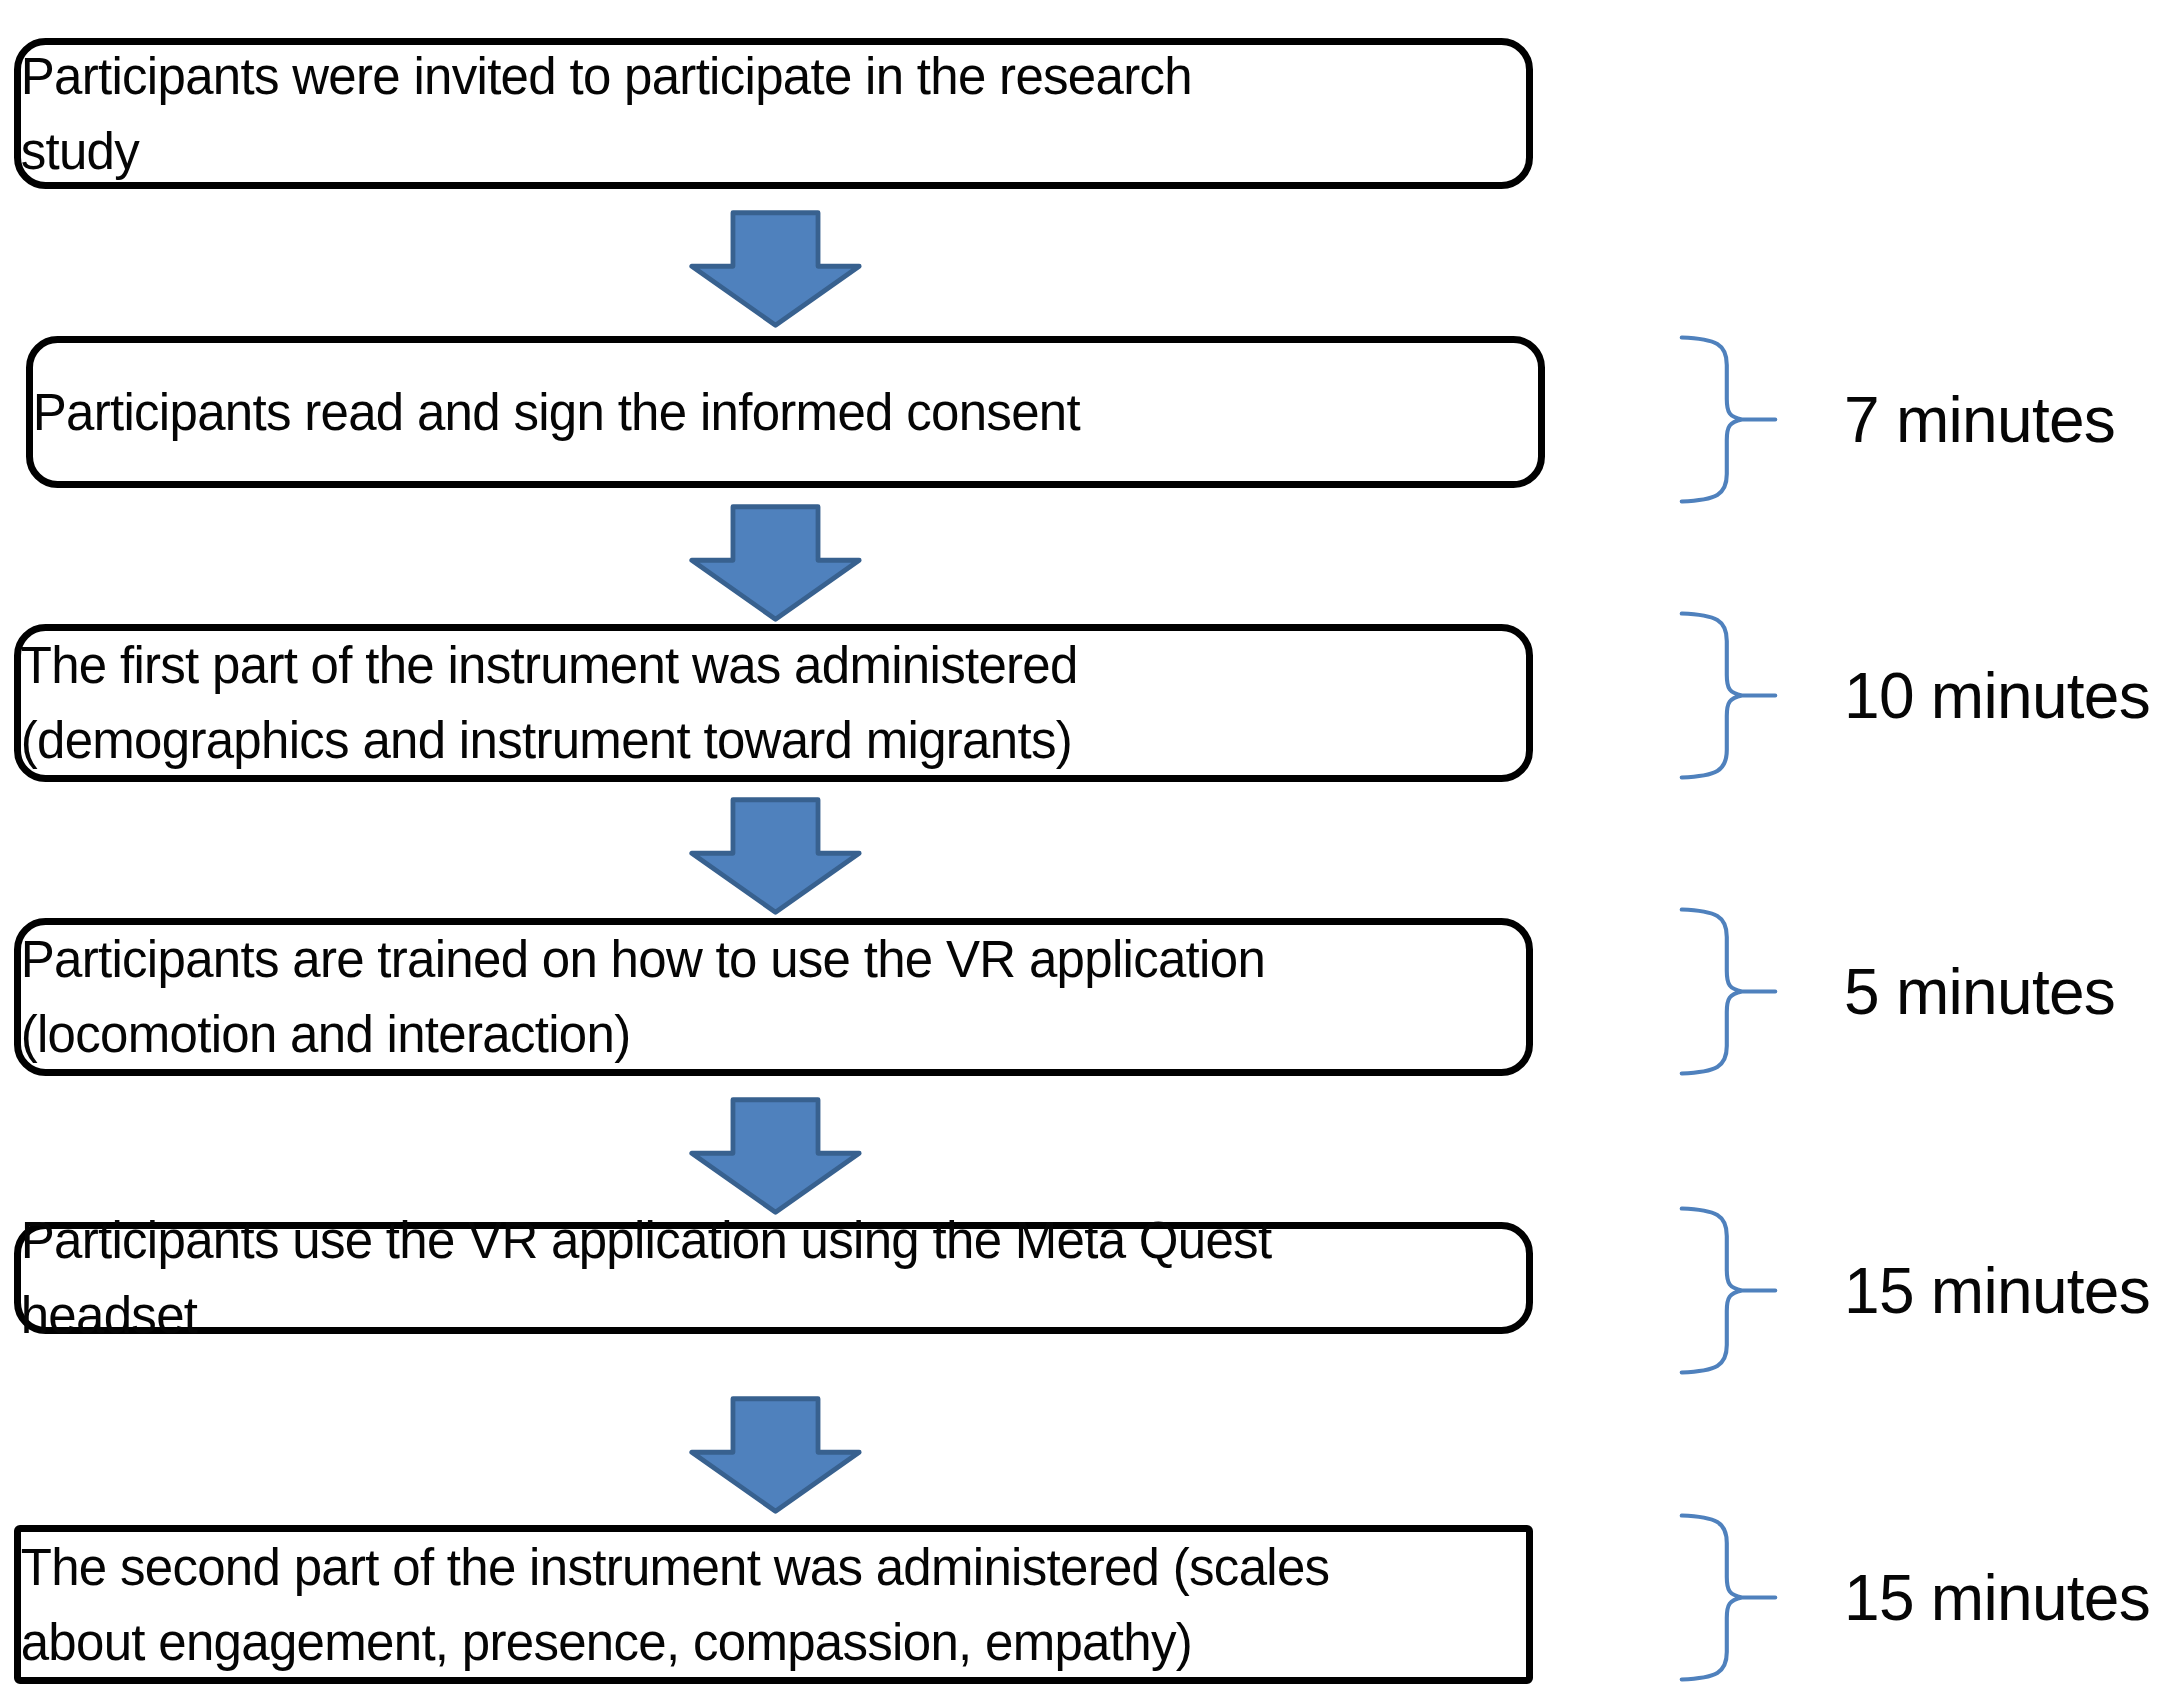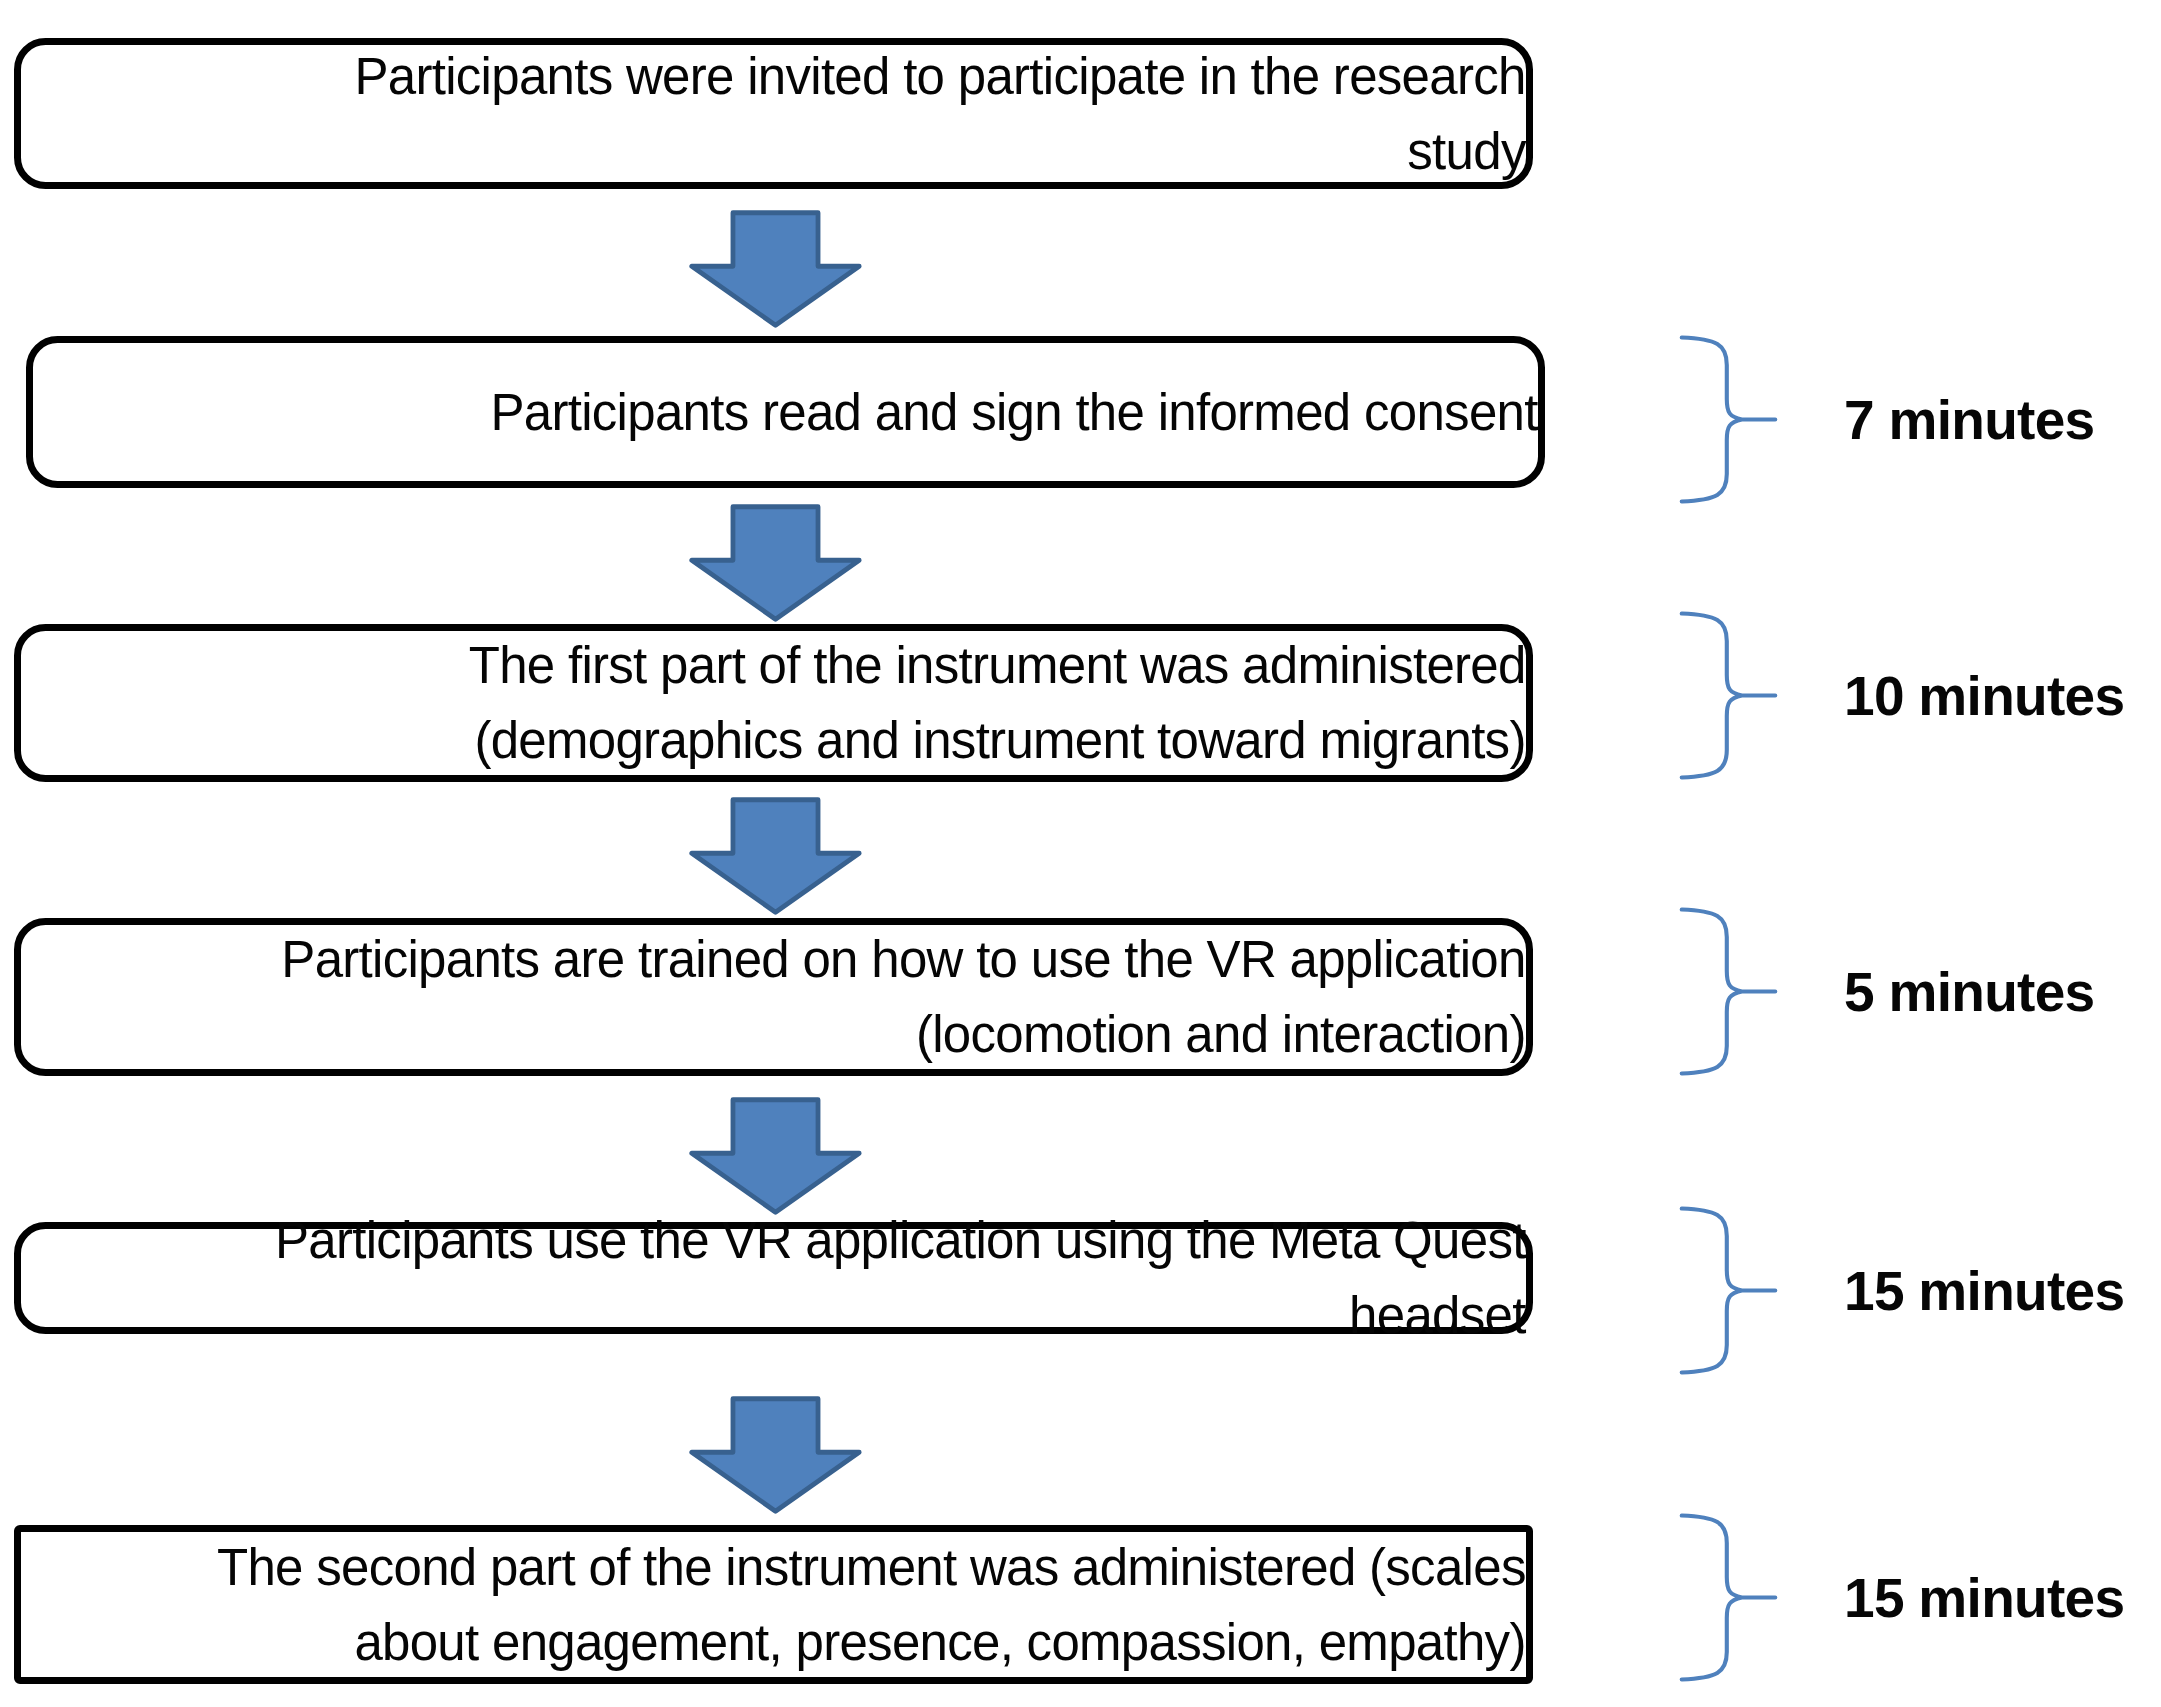--- a/index.html
+++ b/index.html
@@ -18,21 +18,21 @@
   .step-box {
     position: absolute;
     left: 13.7px;
     width: 1519px;
     box-sizing: border-box;
     border: 7.5px solid #000000;
     border-radius: 31.5px;
     background: #ffffff;
     display: flex;
     flex-direction: column;
-    align-items: flex-end;
+    align-items: flex-start;
     justify-content: center;
     text-align: center;
   }
   .step-line {
     font-size: 51px;
     line-height: 75px;
     letter-spacing: -0.7px;
     color: #050505;
     white-space: nowrap;
   }
@@ -48,25 +48,24 @@
     width: 99px;
     height: 173px;
   }
   .duration {
     position: absolute;
     left: 1844px;
     width: 315px;
     height: 173px;
     display: flex;
     align-items: center;
-    font-size: 55px;
+    font-size: 64px;
     letter-spacing: -0.7px;
     color: #060606;
     white-space: nowrap;
-    font-weight: bold;
   }
 </style>
 </head>
 <body>
 
 <div class="canvas">
 
   <div class="step-box" style="top:38px; height:151px;">
     <div class="step-line">Participants were invited to participate in the research</div>
     <div class="step-line">study</div>

